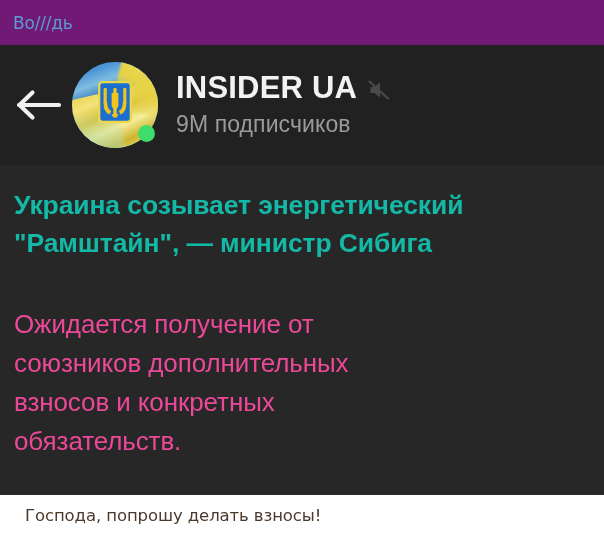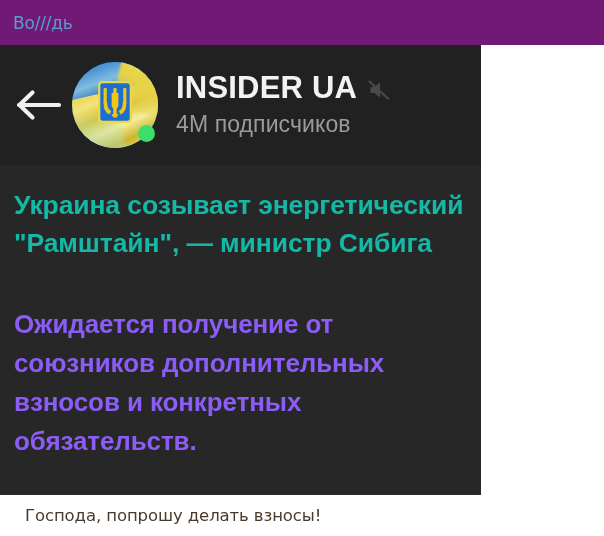--- a/index.html
+++ b/index.html
@@ -30,21 +30,21 @@
     font-family: "DejaVu Sans", sans-serif;
     letter-spacing: -0.2px;
     white-space: nowrap;
   }
 
   
   .dark-panel {
     position: absolute;
     left: 0;
     top: 45px;
-    width: 481px;
+    width: 604px;
     height: 450px;
     background: #272727;
     overflow: hidden;
   }
 
   
   .channel-header {
     height: 120px;
     background: #212121;
     display: flex;
@@ -183,23 +183,23 @@
   .post-headline {
     color: #14b8a6;
     font-size: 26.5px;
     font-weight: bold;
     line-height: 1.43;
     letter-spacing: -0.1px;
     margin: 0;
     white-space: pre-line;
   }
   .post-text {
-    color: #8b5cf6;
+    color: #ec4899;
     font-size: 26px;
-    font-weight: bold;
+    font-weight: normal;
     line-height: 1.5;
     letter-spacing: -0.1px;
     margin: 42px 0 3px 0;
     white-space: pre-line;
   }
 
   
   .caption-bar {
     position: absolute;
     left: 12px;
@@ -266,21 +266,21 @@
     <div class="channel-meta">
       <div class="channel-title-row">
         <span class="channel-title">INSIDER UA</span>
         <span>
           <svg class="mute-icon" width="26" height="24" viewBox="0 0 26 24" aria-hidden="true">
             <path d="M4.5 9 H8.5 L14 4.2 V19.8 L8.5 15 H4.5 Z" fill="#4a4a4a"></path>
             <path d="M3.5 3.5 L22 20.5" stroke="#4a4a4a" stroke-width="2.2" stroke-linecap="round"></path>
           </svg>
         </span>
       </div>
-      <span class="channel-subtitle">4M подписчиков</span>
+      <span class="channel-subtitle">9M подписчиков</span>
     </div>
   </div>
 
   <div class="post-body">
     <p class="post-headline">Украина созывает энергетический
 "Рамштайн", — министр Сибига</p>
     <p class="post-text">Ожидается получение от
 союзников дополнительных
 взносов и конкретных
 обязательств.</p>

